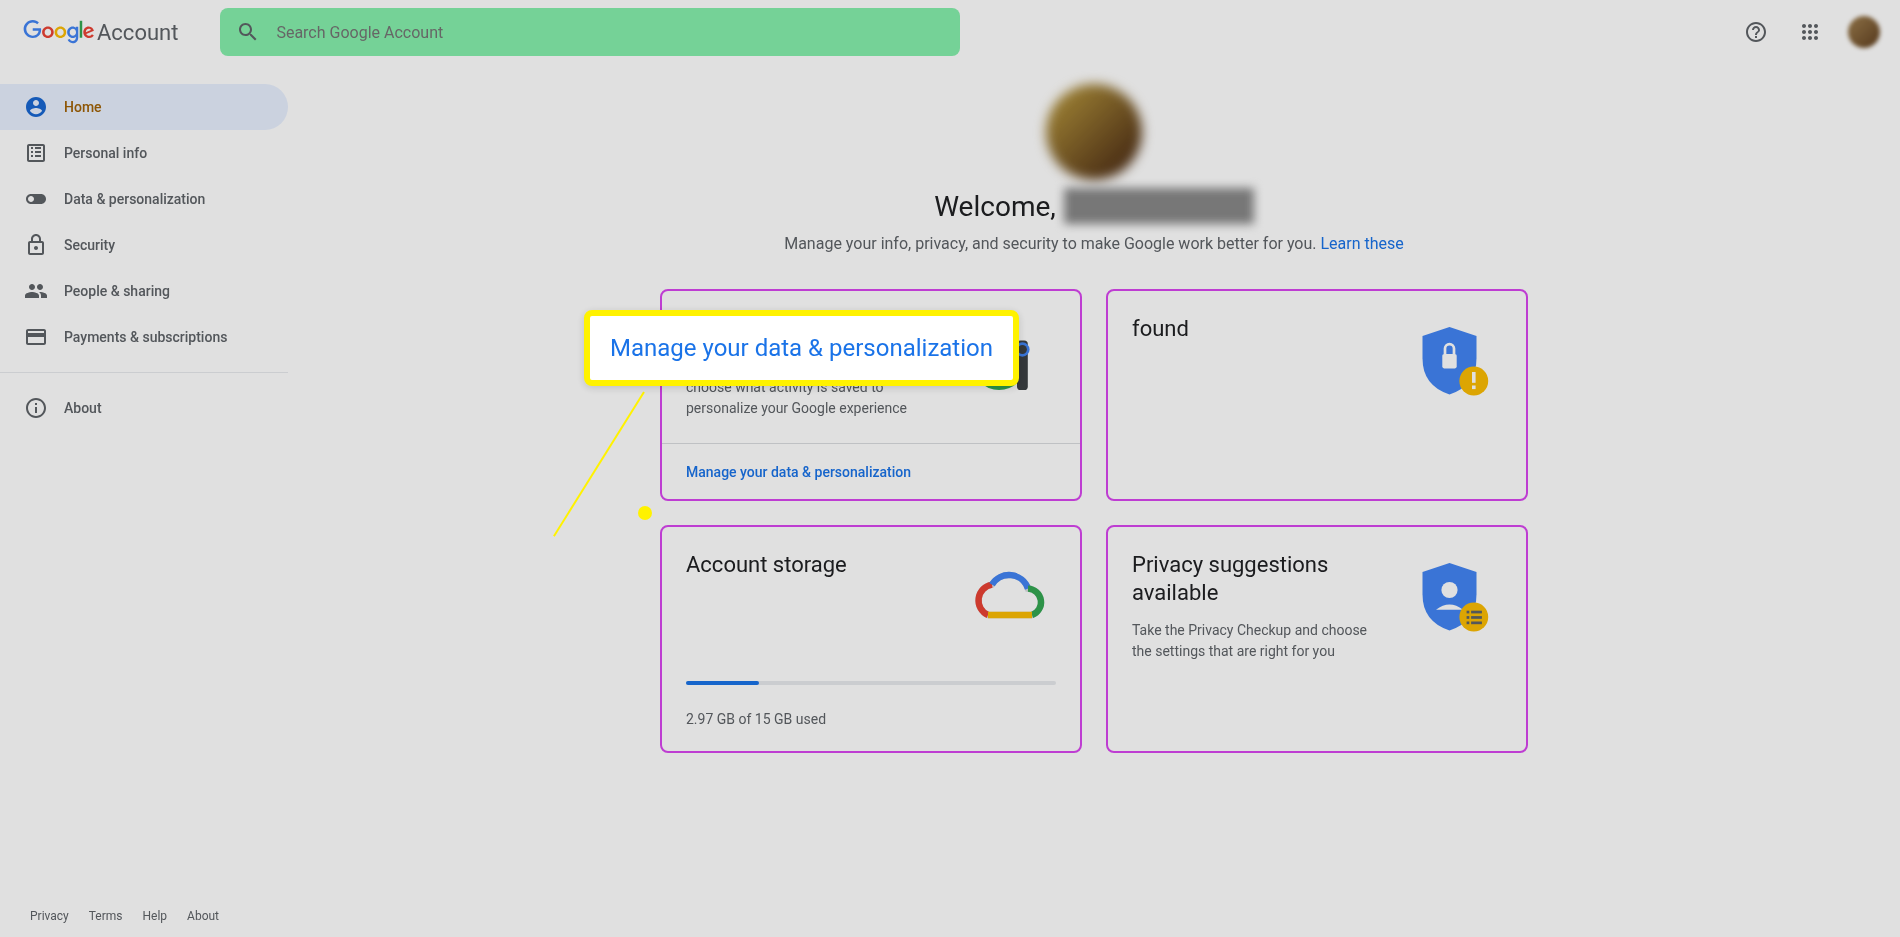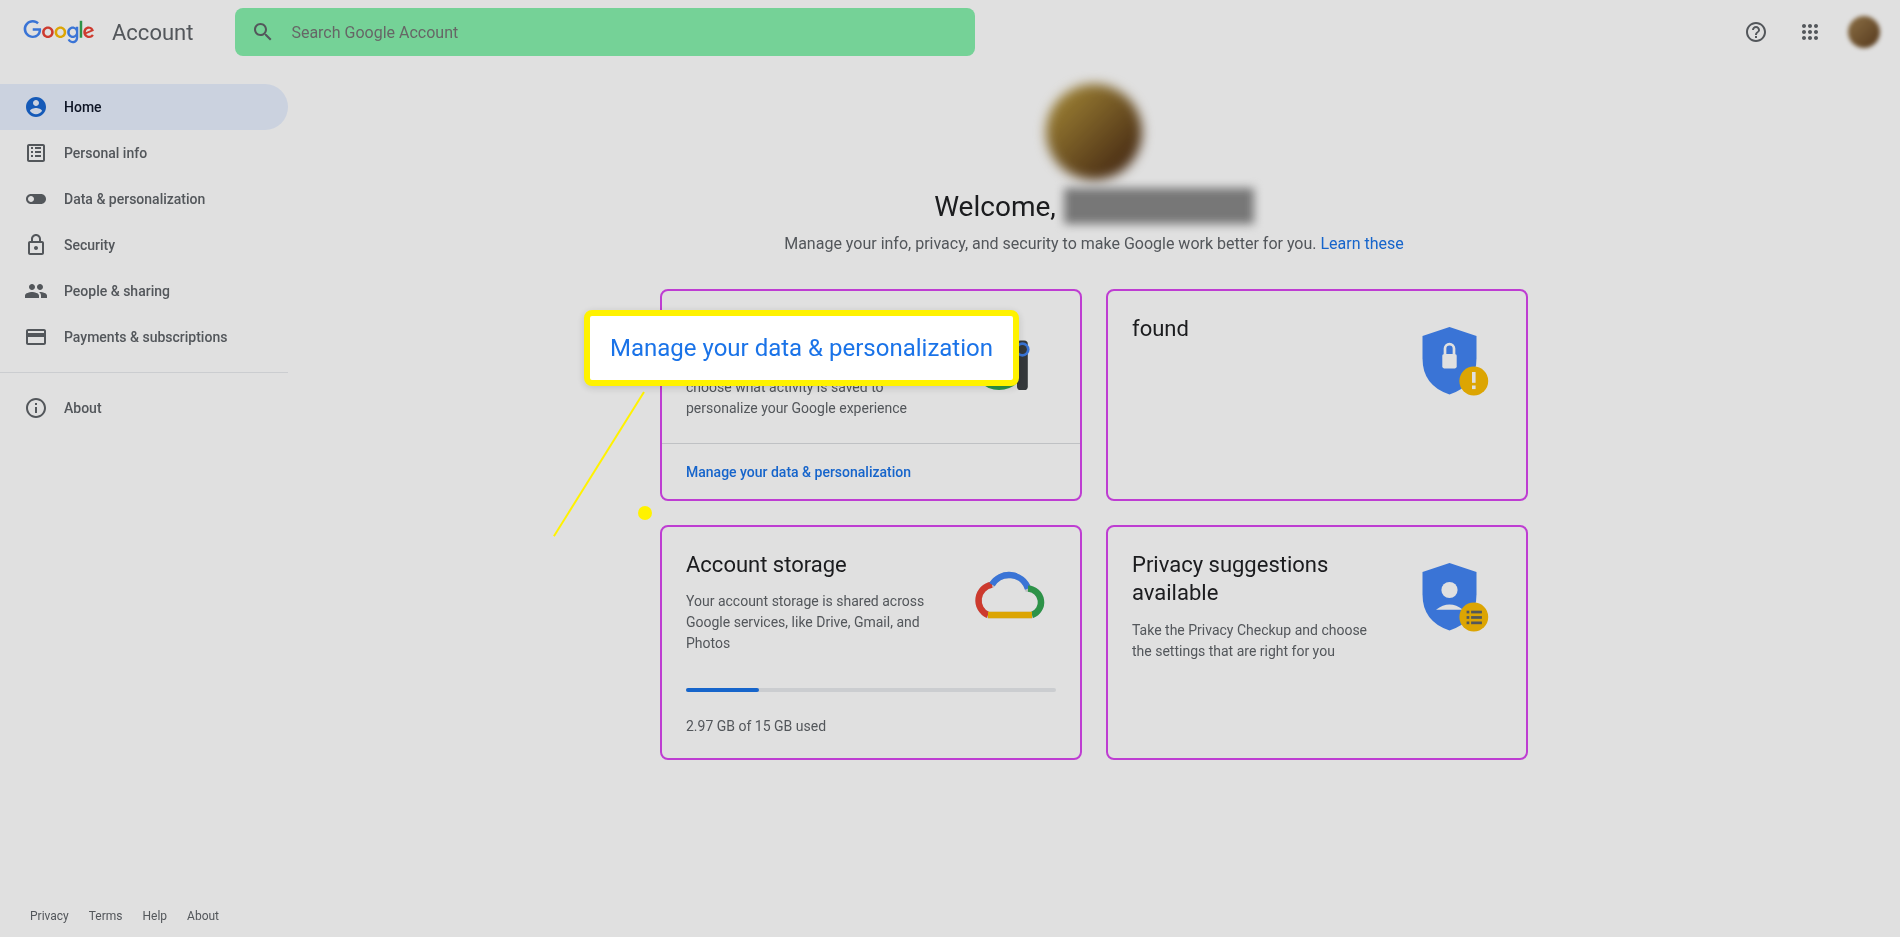--- a/index.html
+++ b/index.html
@@ -25,21 +25,21 @@
 .header {
   height: 64px;
   display: flex;
   align-items: center;
   padding: 0 16px;
   gap: 16px;
 }
 .logo {
   display: flex;
   align-items: center;
-  gap: 16px;
+  gap: 1px;
   padding-left: 6px;
 }
 .logo-text-account {
   font-size: 22px;
   color: #5f6368;
   font-weight: 400;
 }
 .search-wrap {
   flex: 0 0 740px;
   margin-left: 26px;
@@ -97,21 +97,21 @@
   padding: 0 24px;
   gap: 16px;
   cursor: pointer;
   border-radius: 0 24px 24px 0;
   color: #5f6368;
   font-size: 14px;
   font-weight: 500;
 }
 .nav-item.active {
   background: #e8f0fe;
-  color: #0f172a;
+  color: #a16207;
 }
 .nav-item.active svg { fill: #1967d2; }
 .nav-item svg { fill: #5f6368; }
 .nav-divider {
   height: 1px;
   background: #e8eaed;
   margin: 12px 0;
 }
 .footer {
   position: fixed;
@@ -399,21 +399,20 @@
               </svg>
           </div>
         </div>
       </div>
 
       <div class="card">
         <div class="card-body" style="flex-direction:column;">
           <div style="display:flex;gap:16px;">
             <div class="card-text">
               <div class="card-title">Account storage</div>
-              <div class="card-desc">Your account storage is shared across Google services, like Drive, Gmail, and Photos</div>
             </div>
             <div class="card-illustration">
               <svg width="80" height="60" viewBox="0 0 100 70">
                   <path d="M25 55 a20 20 0 0 1 5-38 a25 25 0 0 1 45 5 a17 17 0 0 1 5 33 Z" fill="none" stroke="#dadce0" stroke-width="8"></path>
                   <path d="M25 55 a20 20 0 0 1 5-38" stroke="#ea4335" stroke-width="8" fill="none"></path>
                   <path d="M30 17 a25 25 0 0 1 45 5" stroke="#4285f4" stroke-width="8" fill="none"></path>
                   <path d="M75 22 a17 17 0 0 1 5 33" stroke="#34a853" stroke-width="8" fill="none"></path>
                   <path d="M80 55 L25 55" stroke="#fbbc04" stroke-width="8" fill="none"></path>
                 </svg>
             </div>

